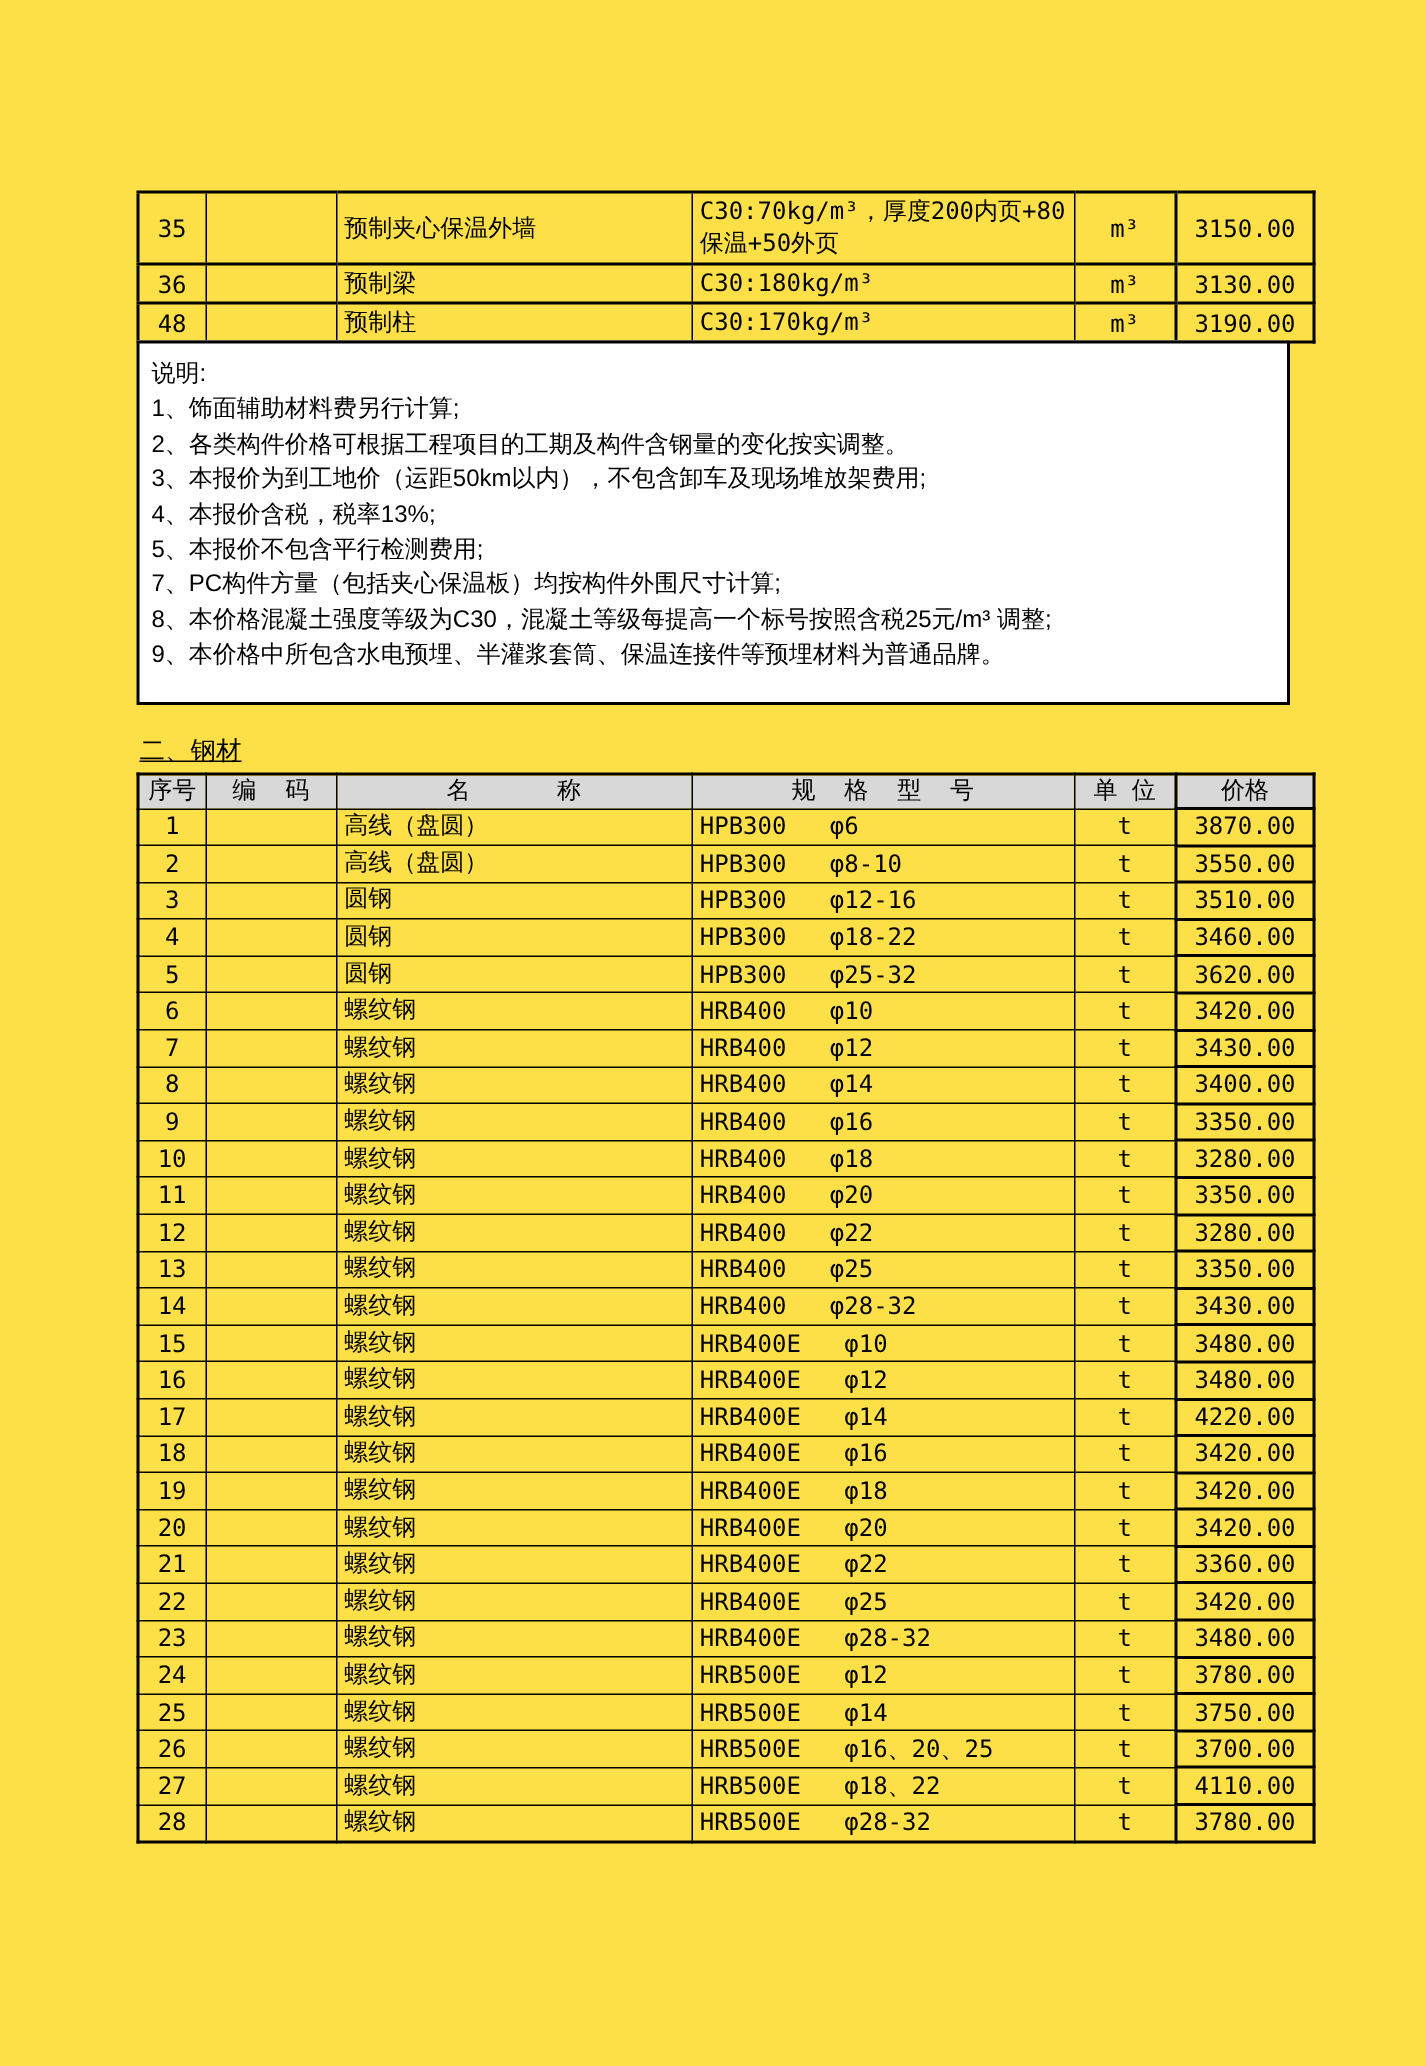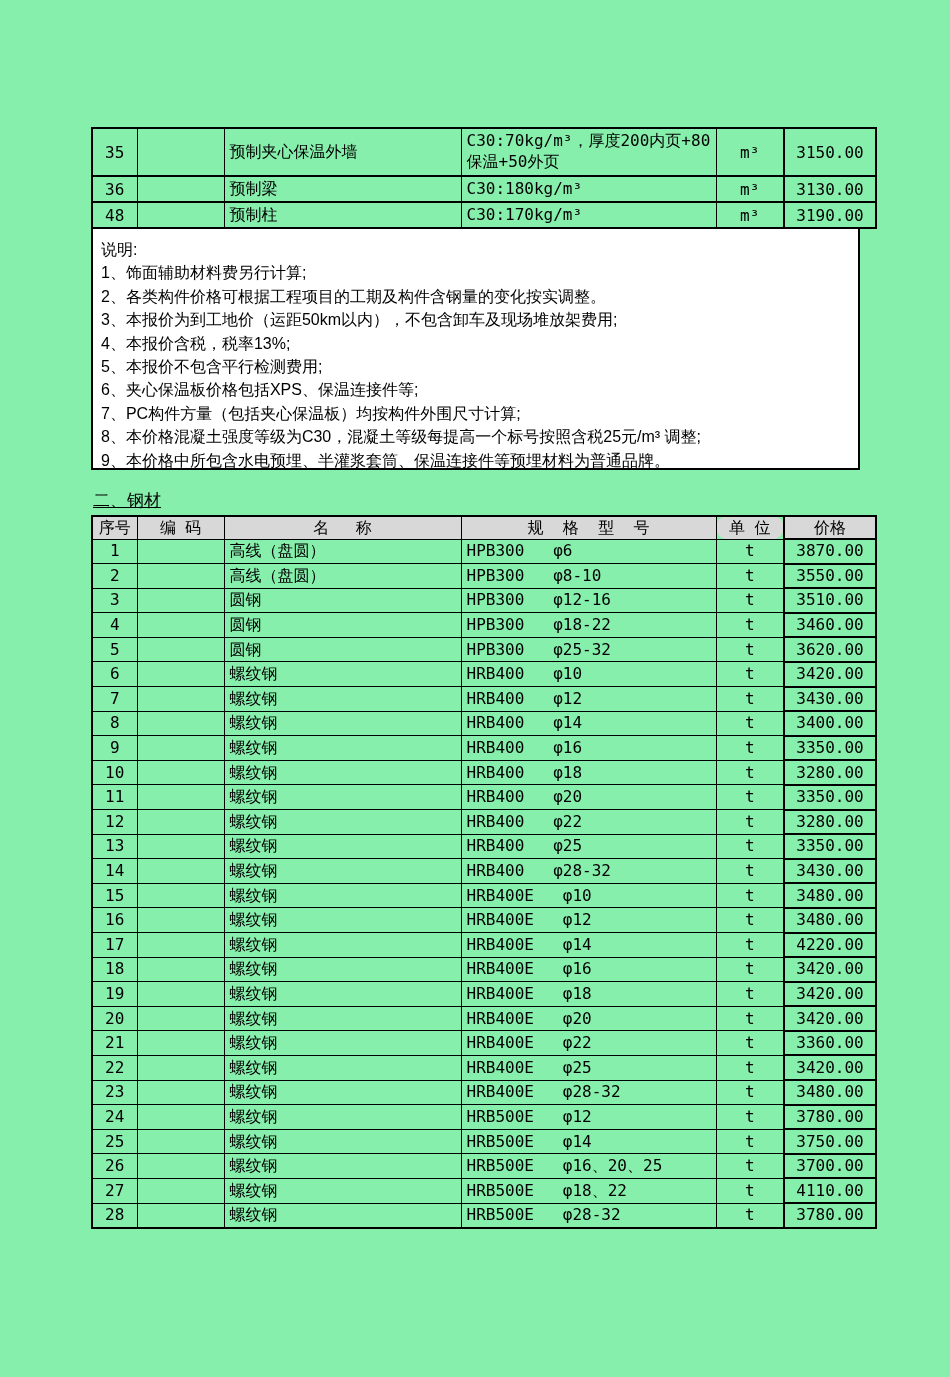--- a/index.html
+++ b/index.html
@@ -1,35 +1,35 @@
 <!DOCTYPE html>
 <html><head>
 <meta charset="utf-8">
 <style>
   html,body { margin:0; padding:0; background:#ffffff; }
   .page {
-    position:relative; width:950px; height:1377px; background:#86efac;
+    position:relative; width:950px; height:1377px; background:#fde047;
     font-family:"Liberation Sans","DejaVu Sans",sans-serif; color:#000;
     overflow:hidden;
   }
   .sheet { position:absolute; left:91px; top:127px; width:769px; }
 
   table.tbl {
     border-collapse:collapse; table-layout:fixed; width:769px;
     border:2px solid #000;
   }
   table.tbl td {
     border:1px solid #000; padding:0 5px; font-size:16px; overflow:hidden;
     vertical-align:middle;
   }
   .col-id   { width:45px;  text-align:center; }
   .col-code { width:87px; }
   .col-name { width:237px; text-align:left; }
   .col-spec { width:255px; text-align:left; white-space:pre-wrap; }
-  .col-unit { width:68px;  text-align:center;border-radius:21px; }
+  .col-unit { width:68px;  text-align:center; }
   .col-price{ width:92px;  text-align:center; }
 
   .mono, td.col-id, td.col-spec, td.col-unit, td.col-price {
     font-family:"DejaVu Sans Mono","Liberation Mono",monospace;
   }
 
   
   table.top-tbl td { border-top-width:2px; border-bottom-width:2px; }
   table.top-tbl tr { height:26px; }
   table.top-tbl tr:first-child { height:48px; }
@@ -44,21 +44,21 @@
   }
 
   .section-title {
     margin:19px 0 3px 2px; font-size:17px; text-decoration:underline;
     display:inline-block;
     font-family:Liberation Mono, monospace;
   }
 
   
   table.steel-tbl thead tr { height:23px; }
-  table.steel-tbl thead td { background:#d8d8d8; white-space:pre; text-align:center; }
+  table.steel-tbl thead td { background:#d8d8d8; white-space:pre; text-align:center;font-family:Liberation Mono, monospace; }
   table.steel-tbl tbody tr { height:24.6px; }
   table.steel-tbl td { line-height:18px; }
 </style>
 </head>
 <body>
 
 <div class="page">
   <div class="sheet">
 
     <table class="tbl top-tbl">
@@ -99,21 +99,20 @@
     </table>
 
     <div class="notes">
       <div>说明:</div>
       <div id="notes-list">
           <div>1、饰面辅助材料费另行计算;</div>
           <div>2、各类构件价格可根据工程项目的工期及构件含钢量的变化按实调整。</div>
           <div>3、本报价为到工地价（运距50km以内），不包含卸车及现场堆放架费用;</div>
           <div>4、本报价含税，税率13%;</div>
           <div>5、本报价不包含平行检测费用;</div>
-          <div>6、夹心保温板价格包括XPS、保温连接件等;</div>
           <div>7、PC构件方量（包括夹心保温板）均按构件外围尺寸计算;</div>
           <div>8、本价格混凝土强度等级为C30，混凝土等级每提高一个标号按照含税25元/m³ 调整;</div>
           <div>9、本价格中所包含水电预埋、半灌浆套筒、保温连接件等预埋材料为普通品牌。</div>
         </div>
     </div>
 
     <div class="section-title">二、钢材</div>
 
     <table class="tbl steel-tbl">
       <colgroup>

